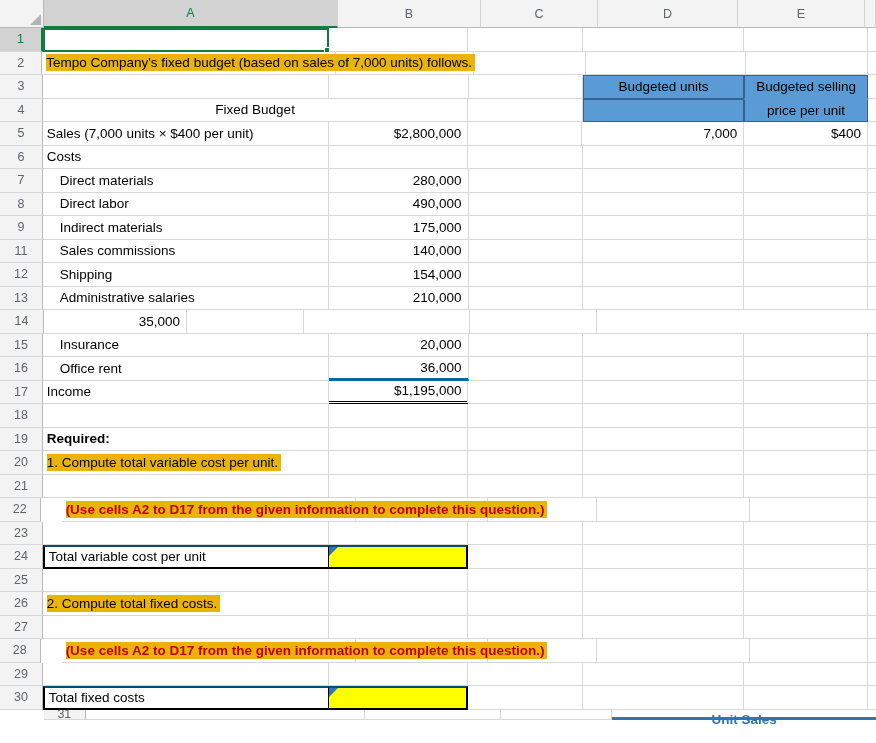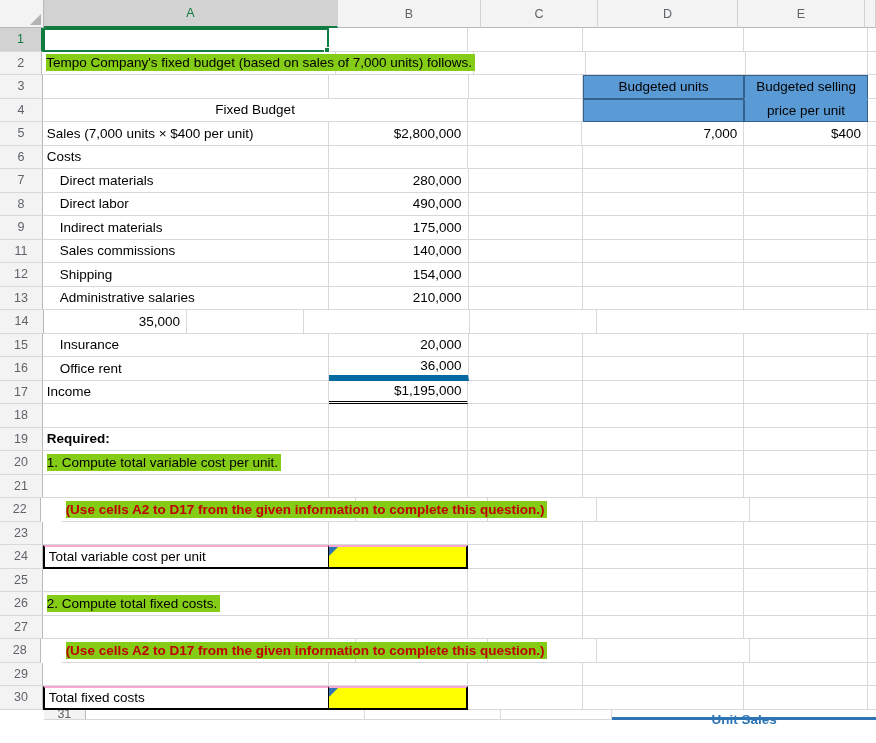--- a/index.html
+++ b/index.html
@@ -30,38 +30,38 @@
   .sl{flex:1; border-right:none}
   .cAB{width:437px; justify-content:center}
   .cDE31{width:278px; border-right:none; border-bottom:3px solid #2E75B6; align-items:flex-start;
          justify-content:center; padding-top:3px; color:#2E75B6; font-weight:700; line-height:13px}
 
   .num { justify-content:flex-end; padding-right:6px; }
   .ind { padding-left:17px; }
   .b { font-weight:700; }
   .red { color:#C00000; font-weight:700;margin-left:21px; }
   .spill { z-index:2; overflow:visible; }
-  .sp { background:#84cc16; padding-right:3px; line-height:17px; }
+  .sp { background:#eab308; padding-right:3px; line-height:17px; }
 
   
   .a1 { border:2px solid #107C41; }
   .fh { position:absolute; right:-3px; bottom:-3px; width:6px; height:6px; background:#107C41;
         border:1px solid #fff; z-index:3; }
 
   
   .blu { background:#5B9BD5; border:1px solid #35618E; justify-content:center; padding:0 2px; }
   .noBot { border-bottom-color:transparent; }
   .noTop { border-top-color:transparent; }
 
   
-  .bb1 { border-bottom:6px solid #0369a1; }
+  .bb1 { border-bottom:3px solid #0369a1; }
   .bb2 { border-bottom:3px double #000; }
 
   
-  .box  { border-top:2px solid #f9a8d4; border-bottom:2px solid #000; }
+  .box  { border-top:2px solid #0c4a6e; border-bottom:2px solid #000; }
   .boxl { border-left:2px solid #000; border-right:1px solid #000; }
   .boxr { border-right:2px solid #000; background:#FFFF00; }
   .flag { position:absolute; left:0; top:0; width:0; height:0;
           border-top:9px solid #2E75B6; border-right:9px solid transparent; }
 </style>
 </head>
 <body>
 
 <div class="sheet">
 

